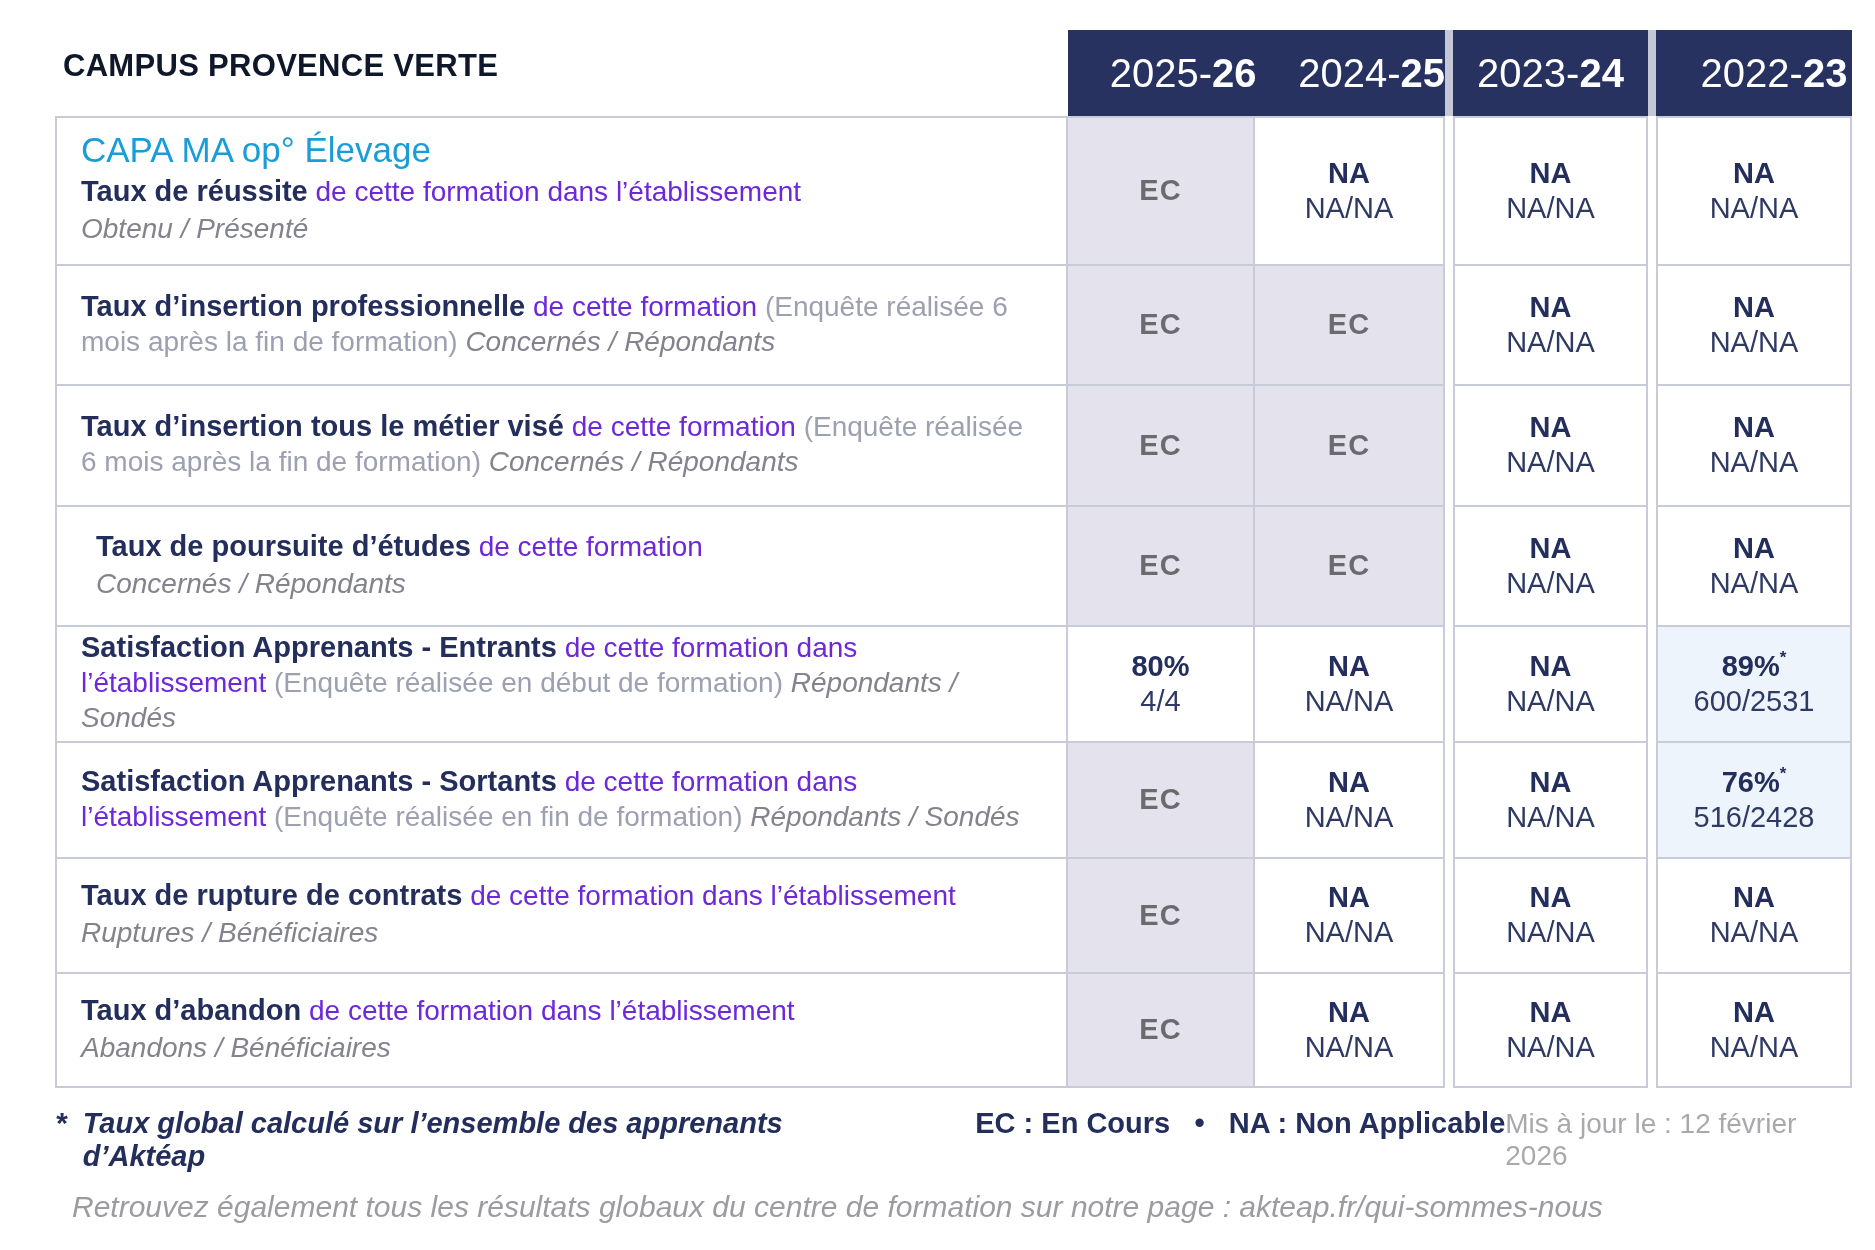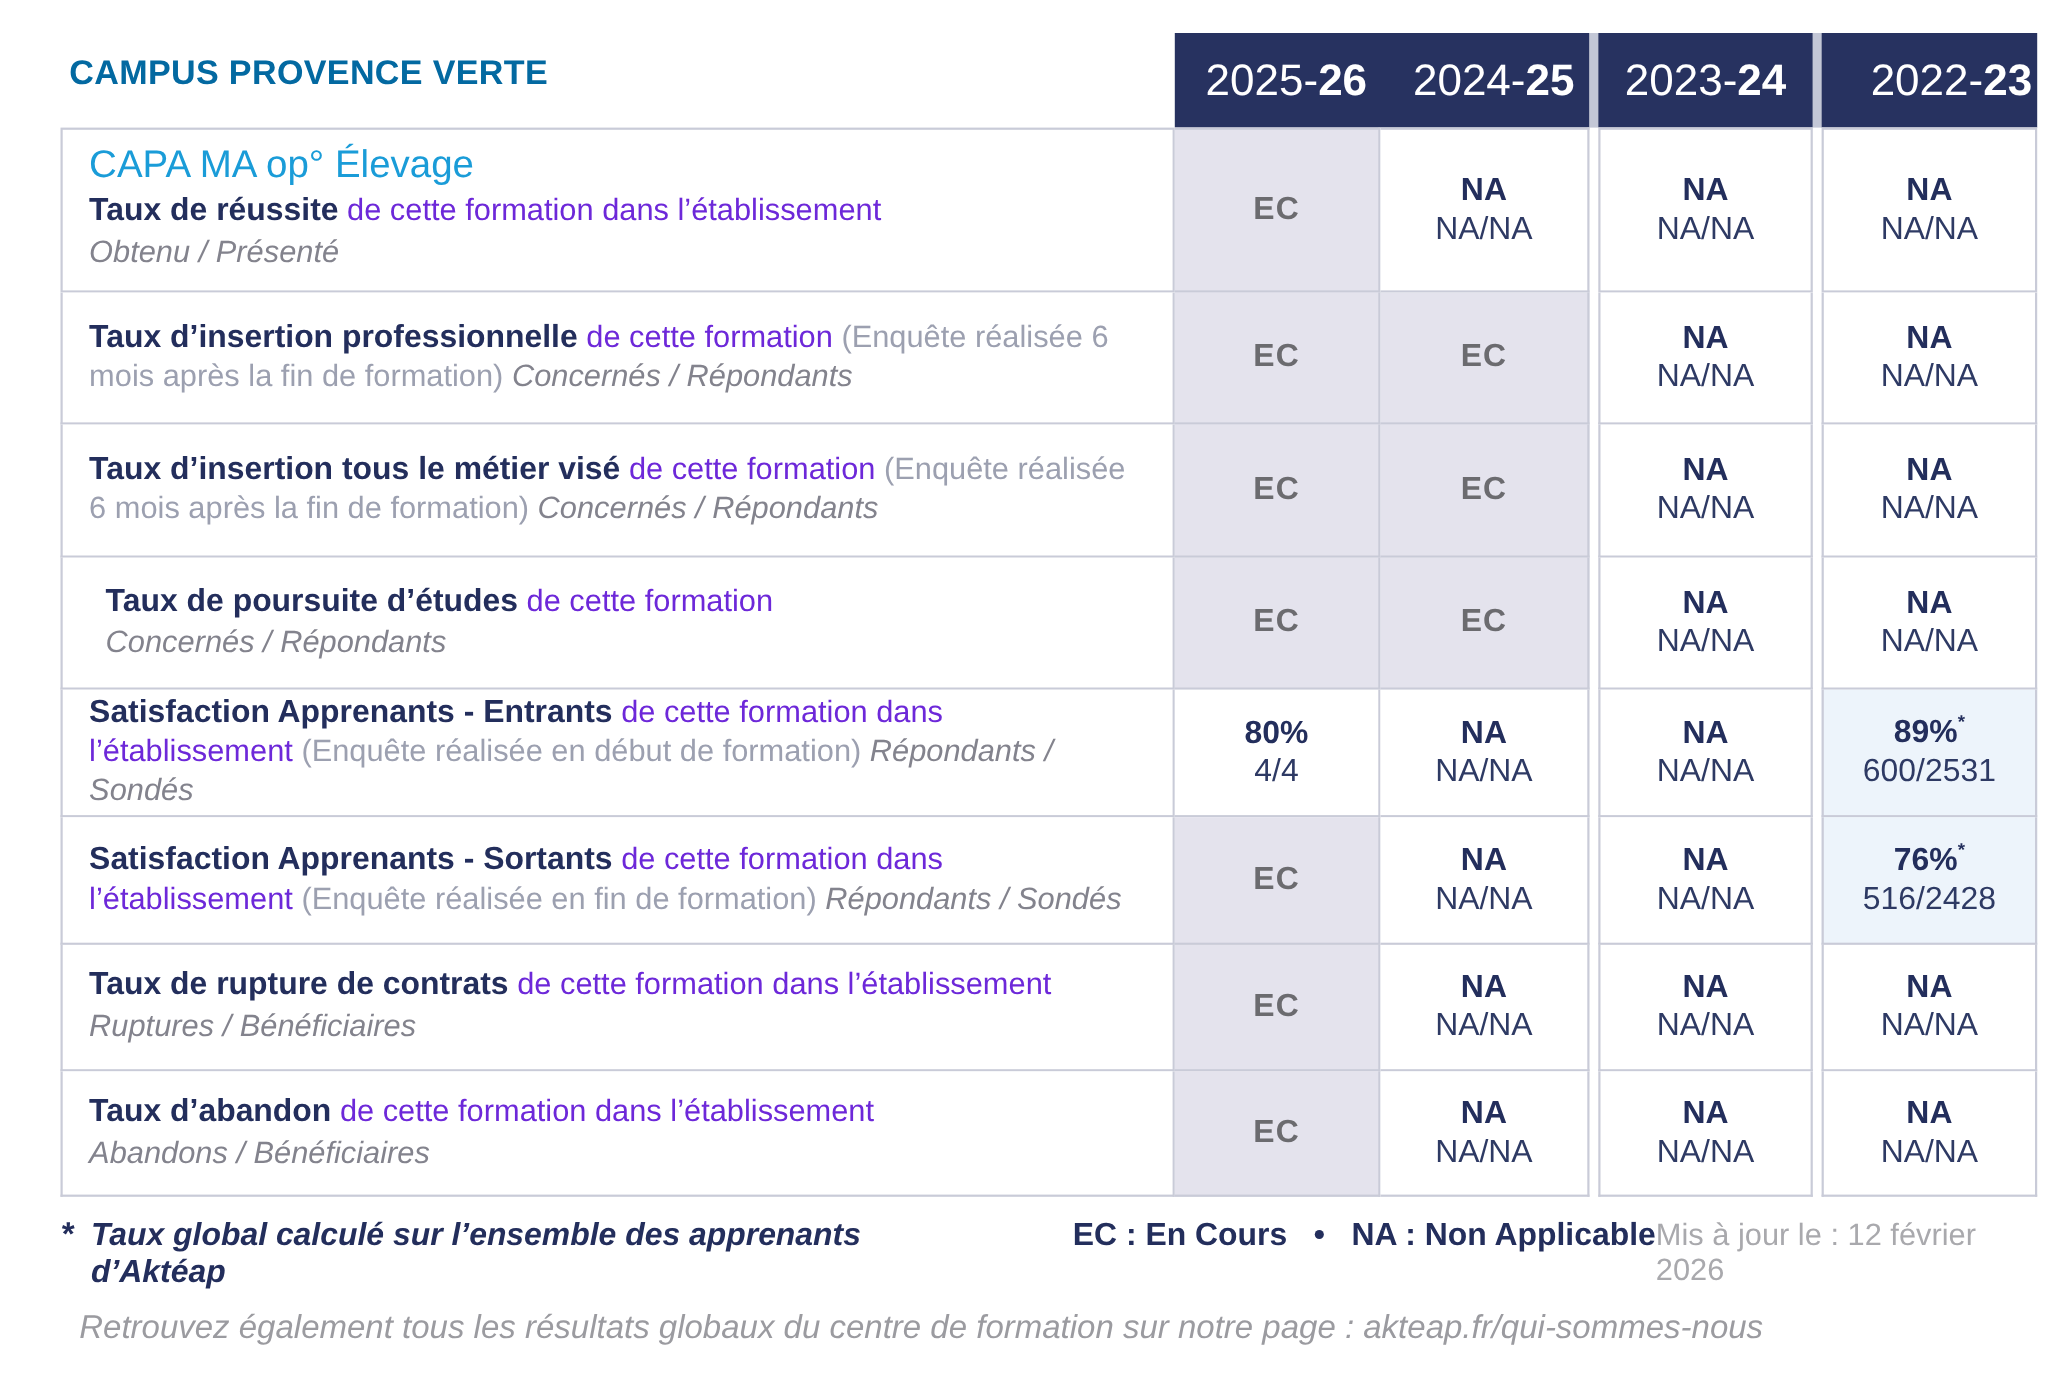--- a/index.html
+++ b/index.html
@@ -17,30 +17,30 @@
   .bl { border-left:2px solid #c9cbd8; }
   .br { border-right:2px solid #c9cbd8; }
   .bt { border-top:2px solid #c9cbd8; }
   .bb { border-bottom:2px solid #c9cbd8; }
 
   .campus-cell {
     grid-row:1; grid-column:1;
     display:flex; align-items:center; padding:0 0 14px 8px;
   }
   .campus-title {
-    color:#0369a1; font-weight:bold; font-size:31px; letter-spacing:0.3px;
+    color:#0f172a; font-weight:bold; font-size:31px; letter-spacing:0.3px;
   }
   .yearblock {
     background:#273260; color:#ffffff;
     display:flex; align-items:center; justify-content:center;
     font-size:40px; white-space:nowrap;
   }
   .yearblock b { font-weight:bold; }
   .ybar-gutter { background:#c3c7d6; }
-  .yearhalf { flex:1; display:flex; align-items:center; justify-content:flex-start;padding-left:28px; }
+  .yearhalf { flex:1; display:flex; align-items:center; justify-content:flex-end;padding-left:28px; }
 
   .label-cell {
     grid-column:1; background:#ffffff; padding:6px 24px 8px 24px;
     display:flex; flex-direction:column; justify-content:center;
   }
   .label-cell.first { justify-content:flex-start; padding-top:12px; }
   .program { color:#1a9cd8; font-weight:normal; font-size:35px; margin-bottom:4px; line-height:1.15; }
   .lbl { font-size:28px; line-height:1.24; color:#3f3f4e; }
   .lbl .title { font-weight:bold; color:#232e5c; font-size:29px; }
   .lbl .desc  { color:#6d28d9; }

